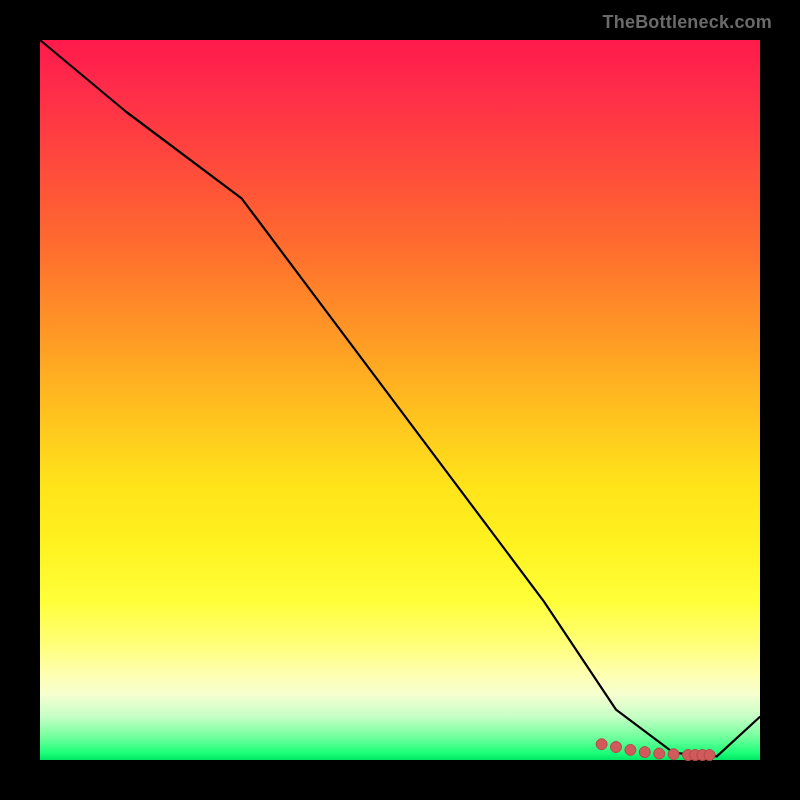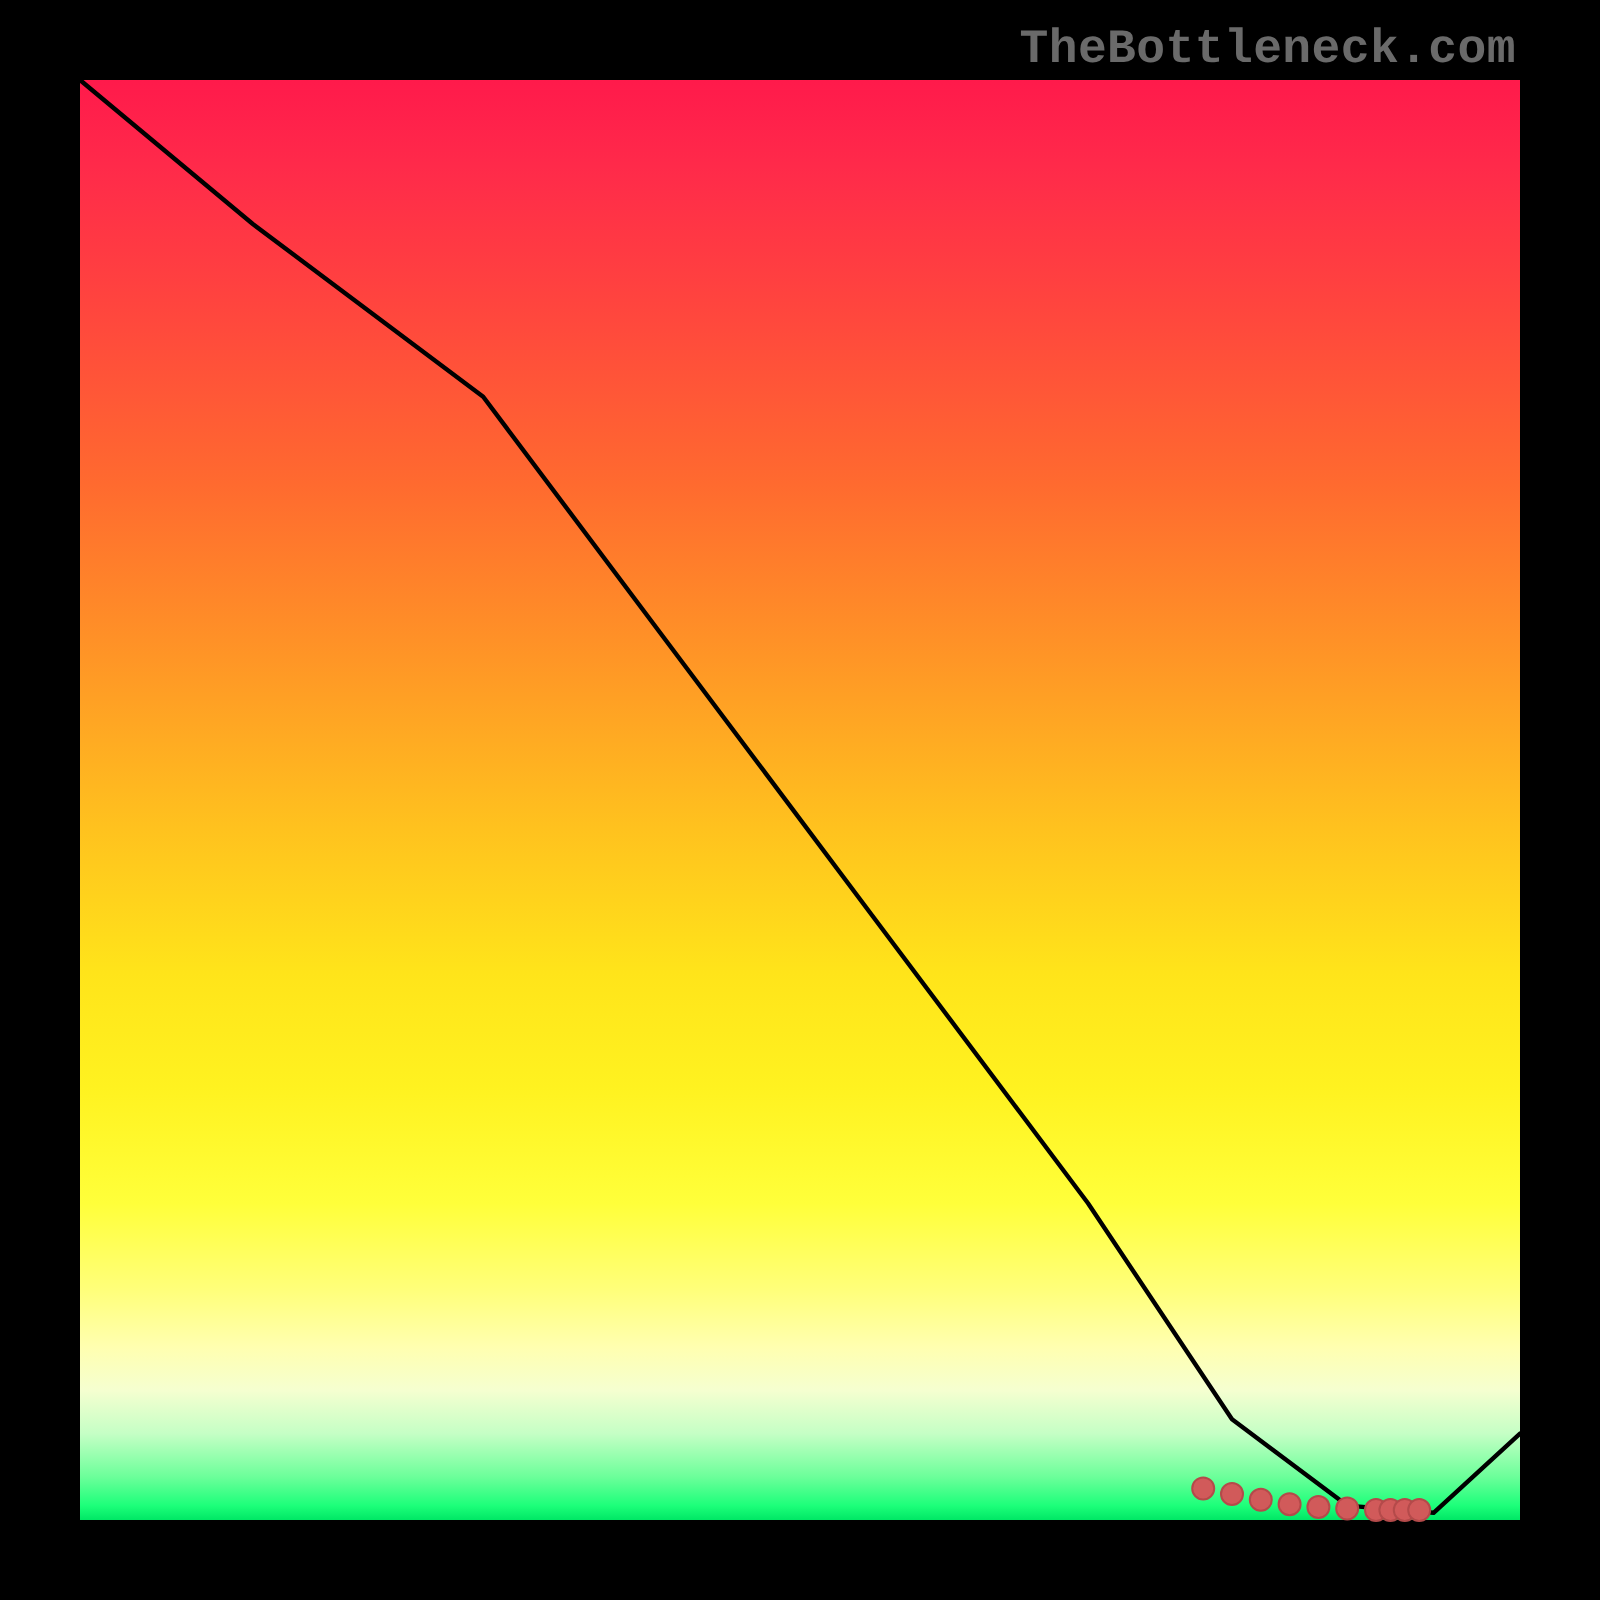--- a/index.html
+++ b/index.html
@@ -38,26 +38,25 @@
       #f5ffd0 91%,
       #c5ffc5 94%,
       #6cff9a 97%,
       #1dff7a 99%,
       #00e765 100%
     );
   }
   .watermark {
     position: absolute;
     top: 12px;
-    right: 42px;
+    right: 28px;
     color: #6a6a6a;
-    font-size: 24px;
+    font-size: 18px;
     font-weight: 600;
     letter-spacing: 0.2px;
-    font-family: Liberation Mono, monospace;
   }
   svg.plot {
     position: absolute;
     left: 40px;
     top: 40px;
     width: 720px;
     height: 720px;
     overflow: visible;
   }
   .curve {

